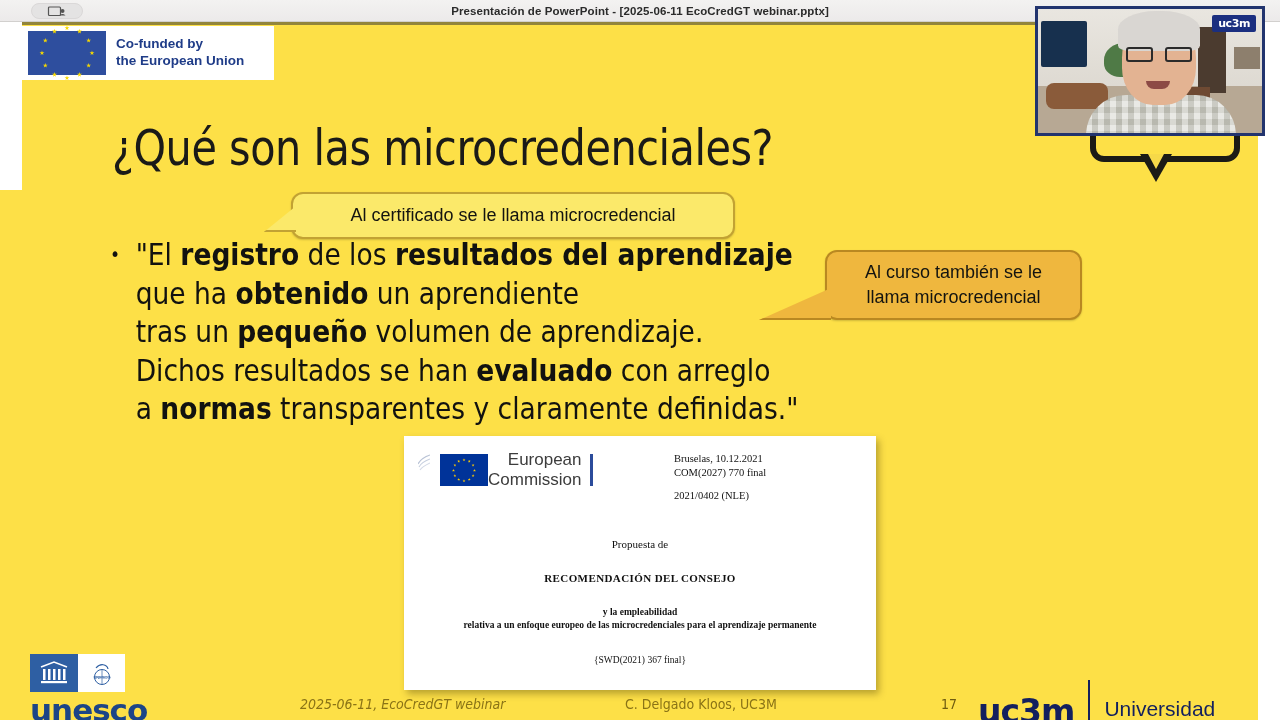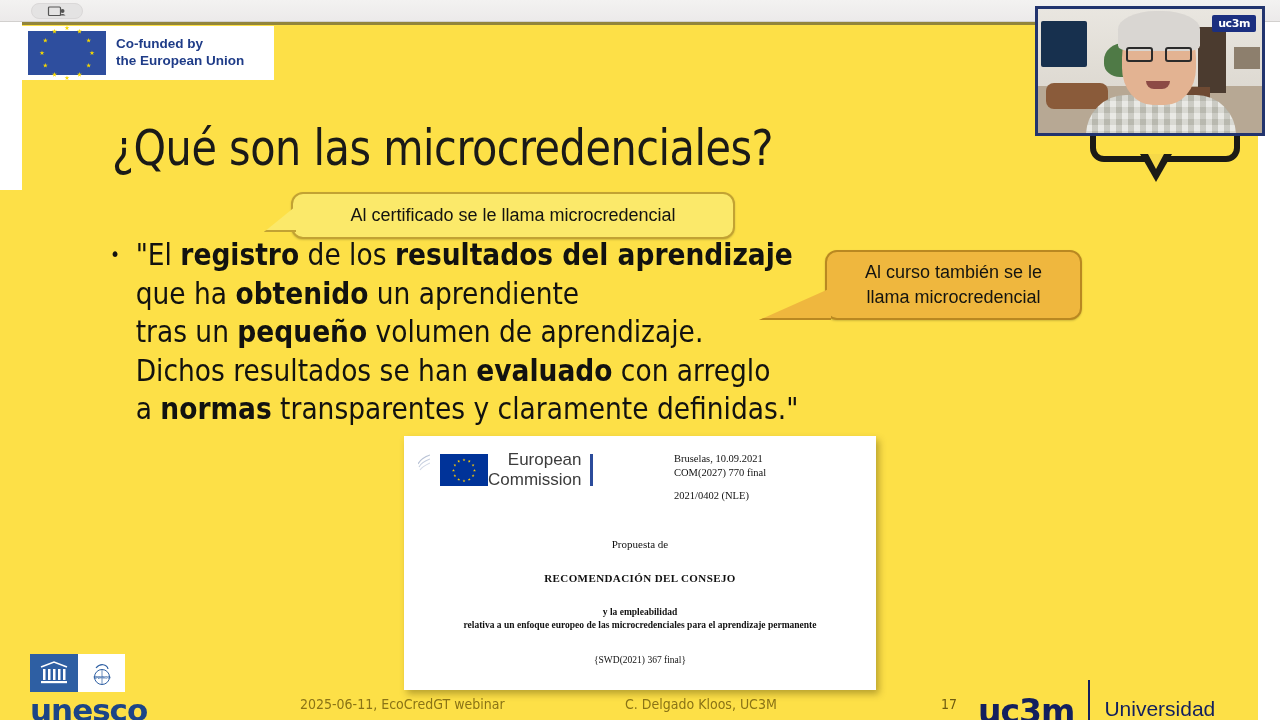--- a/index.html
+++ b/index.html
@@ -179,21 +179,21 @@
   .doc-title { font-size: 11px; font-weight: bold; margin-top: 22px; letter-spacing: .4px; }
   .doc-sub { font-size: 9.5px; font-weight: bold; margin-top: 22px; line-height: 1.45; padding: 0 6px; }
   .doc-swd { font-size: 9.5px; margin-top: 22px; }
 
   
   .footer-left, .footer-mid, .footer-page {
     position: absolute; top: 674px;
     font-family: "DejaVu Sans Condensed", "Liberation Sans Narrow", "Liberation Sans", sans-serif;
     font-size: 14px; color: #8a7316;
   }
-  .footer-left { left: 300px; }
+  .footer-left { left: 300px; font-style: italic; }
   .footer-mid { left: 625px; }
   .footer-page { left: 941px; color: #6e5c10; }
 
   
   .unesco { position: absolute; left: 30px; top: 632px; width: 200px; }
   .unesco-box { display: flex; width: 95px; height: 38px; }
   .unesco-temple {
     width: 48px; background: #2e5fa3; display: flex; align-items: center; justify-content: center;
   }
   .unesco-emblem {
@@ -274,20 +274,21 @@
 <div id="app">
 
   <div class="titlebar">
     <div class="share-pill">
       <svg width="20" height="11" viewBox="0 0 20 11">
         <rect x="1.5" y="1" width="12" height="8.5" rx="1" fill="none" stroke="#555" stroke-width="1.2"></rect>
         <circle cx="15.5" cy="5" r="2" fill="#555"></circle>
         <path d="M12.5 9.5 Q15.5 6.6 18.5 9.5 Z" fill="#555"></path>
       </svg>
     </div>
+    <div class="titlebar-text">Presentación de PowerPoint - [2025-06-11 EcoCredGT webinar.pptx]</div>
   </div>
 
   <div class="slide">
     <div class="slide-edge-dark"></div>
     <div class="slide-edge-left"></div>
 
     <div class="eu-badge">
       <div class="eu-flag" id="eu-flag-main">
           <div class="eu-star" style="width: 5.2px; height: 5.2px; left: 36.4px; top: -5.6px;"></div>
           <div class="eu-star" style="width: 5.2px; height: 5.2px; left: 48.9px; top: -2.25063px;"></div>
@@ -356,21 +357,21 @@
               <div class="eu-star" style="width: 3.2px; height: 3.2px; left: 13.3067px; top: 9.15px;"></div>
               <div class="eu-star" style="width: 3.2px; height: 3.2px; left: 17.15px; top: 5.30673px;"></div>
             </div>
           <div class="doc-ec-text">
             <div>European</div>
             <div>Commission</div>
           </div>
           <div class="doc-bar"></div>
         </div>
         <div class="doc-meta">
-          <div>Bruselas, 10.09.2021</div>
+          <div>Bruselas, 10.12.2021</div>
           <div>COM(2027) 770 final</div>
           <span class="gap"></span>
           <div>2021/0402 (NLE)</div>
         </div>
       </div>
       <div class="doc-body">
         <div class="doc-prop">Propuesta de</div>
         <div class="doc-title">RECOMENDACIÓN DEL CONSEJO</div>
         <div class="doc-sub">
           <div>y la empleabilidad</div>

